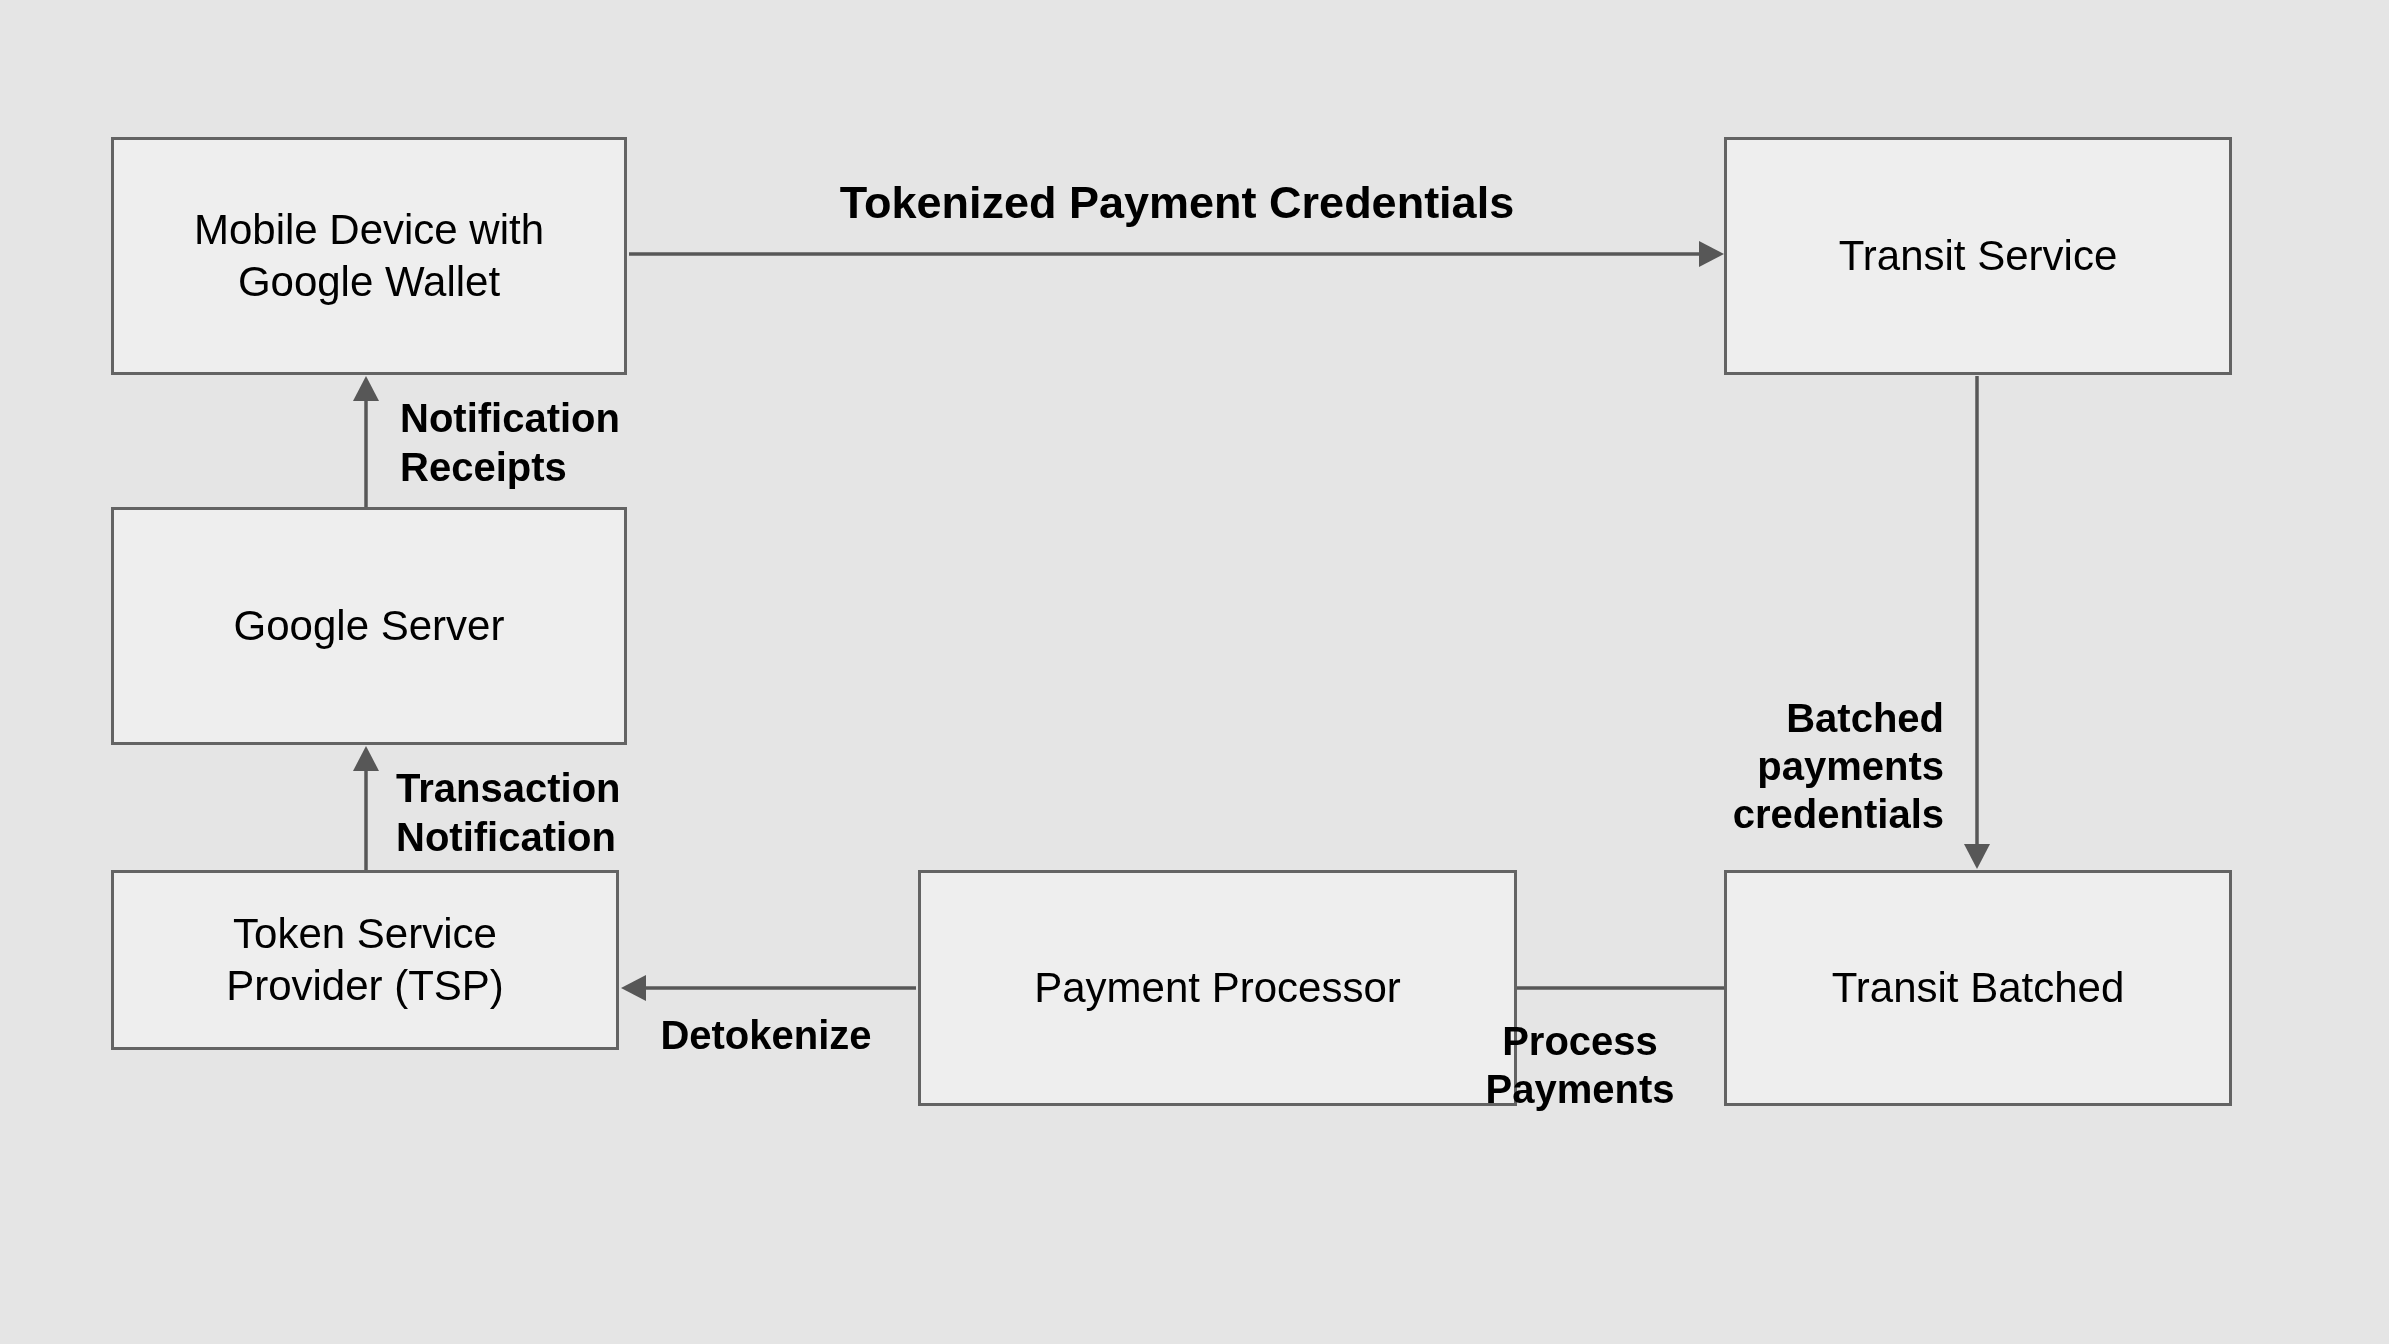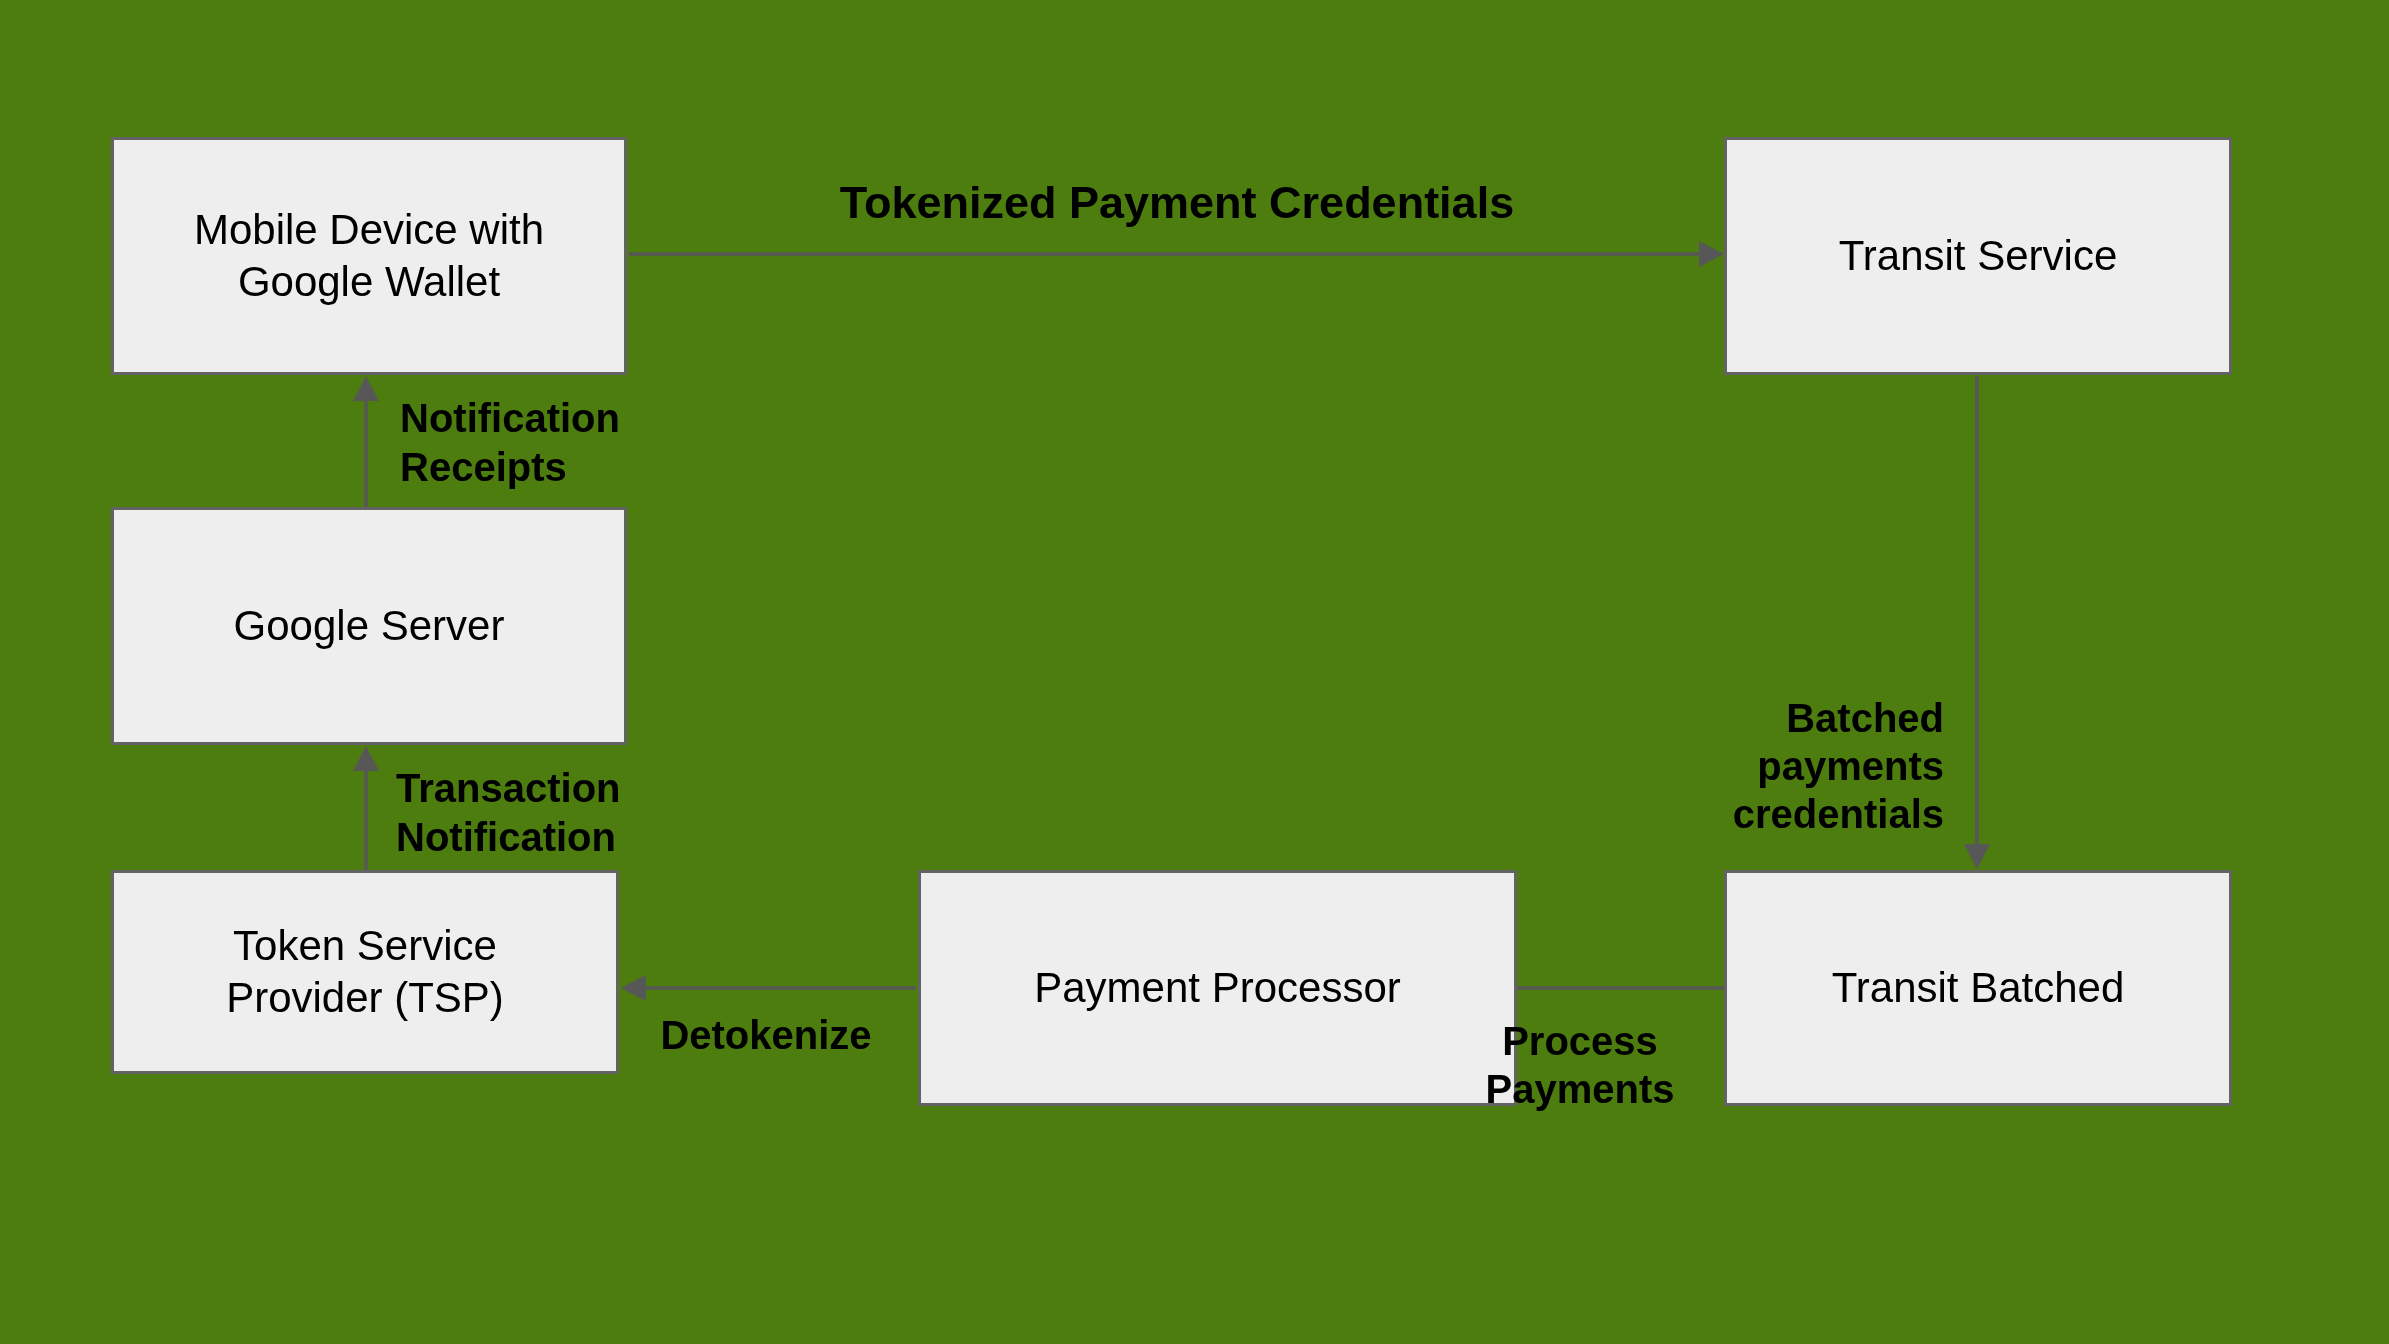--- a/index.html
+++ b/index.html
@@ -1,20 +1,20 @@
 <!DOCTYPE html>
 <html><head>
 <meta charset="utf-8">
 <style>
   html, body { margin: 0; padding: 0; background: #ffffff; }
   .canvas {
     position: relative;
     width: 2389px;
     height: 1344px;
-    background: #4d7c0f;
+    background: #e5e5e5;
     font-family: "Liberation Sans", "DejaVu Sans", sans-serif;
     color: var(--text-color, #000000);
     overflow: hidden;
   }
   .node {
     position: absolute;
     box-sizing: border-box;
     background: var(--node-fill, #eeeeee);
     border: 3px solid var(--node-border, #636363);
     display: flex;
@@ -23,21 +23,21 @@
     text-align: center;
   }
   .node .node-label {
     font-size: 42px;
     line-height: 52px;
     white-space: pre-line;
   }
   #node-mobile         { left: 111px;  top: 137px; width: 516px; height: 238px; }
   #node-reader         { left: 1724px; top: 137px; width: 508px; height: 238px; }
   #node-google         { left: 111px;  top: 507px; width: 516px; height: 238px; }
-  #node-tsp            { left: 111px;  top: 870px; width: 508px; height: 204px; }
+  #node-tsp            { left: 111px;  top: 870px; width: 508px; height: 180px; }
   #node-processor      { left: 918px;  top: 870px; width: 599px; height: 236px; }
   #node-transit-server { left: 1724px; top: 870px; width: 508px; height: 236px; }
 
   .edges-layer {
     position: absolute;
     left: 0; top: 0;
     width: 2389px; height: 1344px;
     pointer-events: none;
   }
   .edge-line { stroke: var(--arrow-color, #575757); stroke-width: 3.5; fill: none; }

